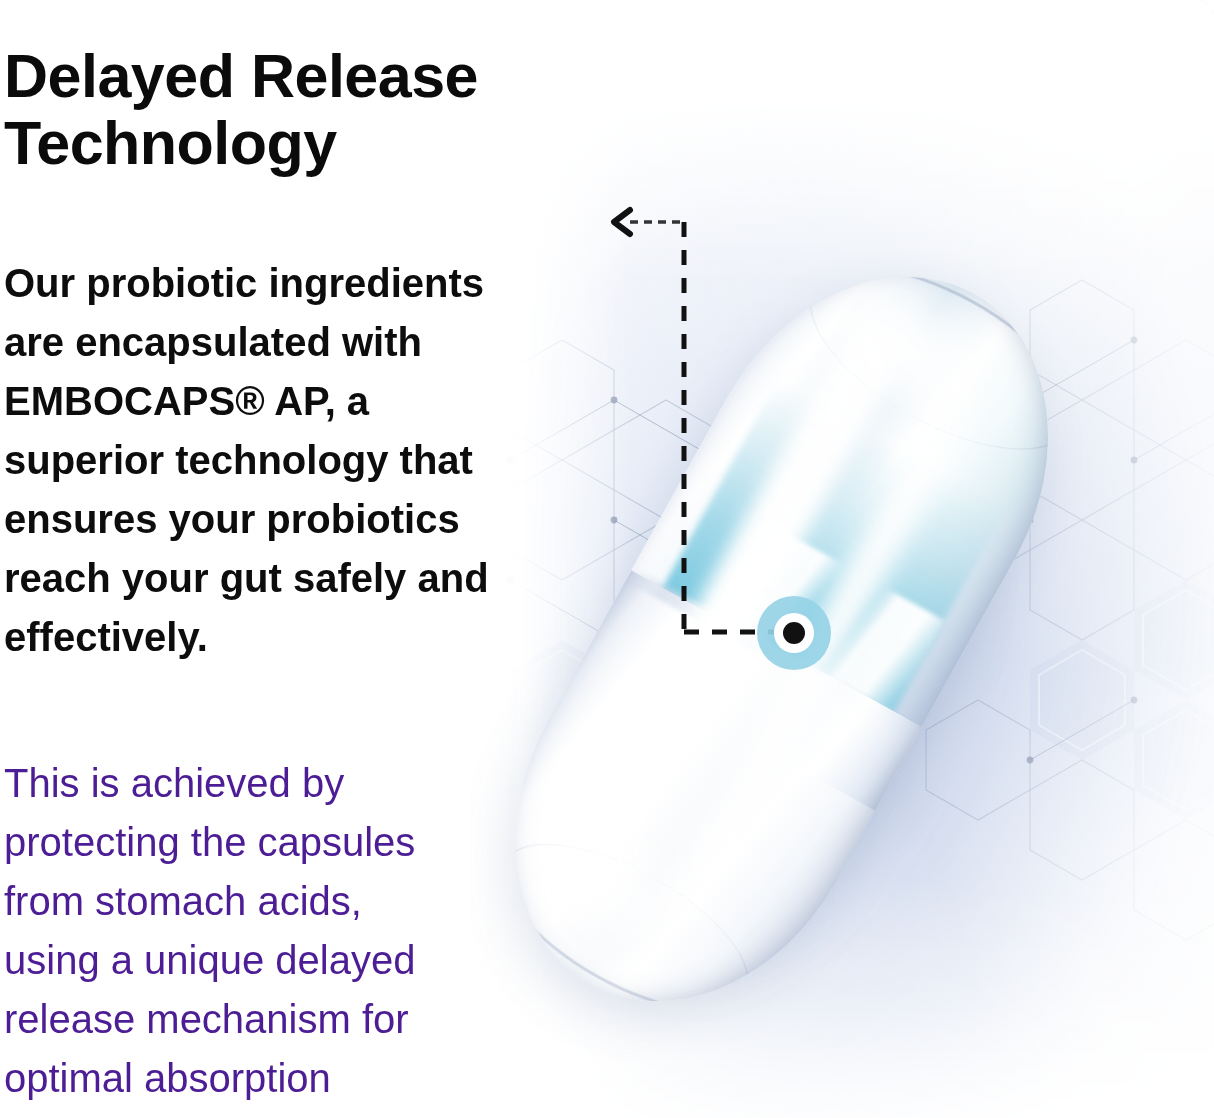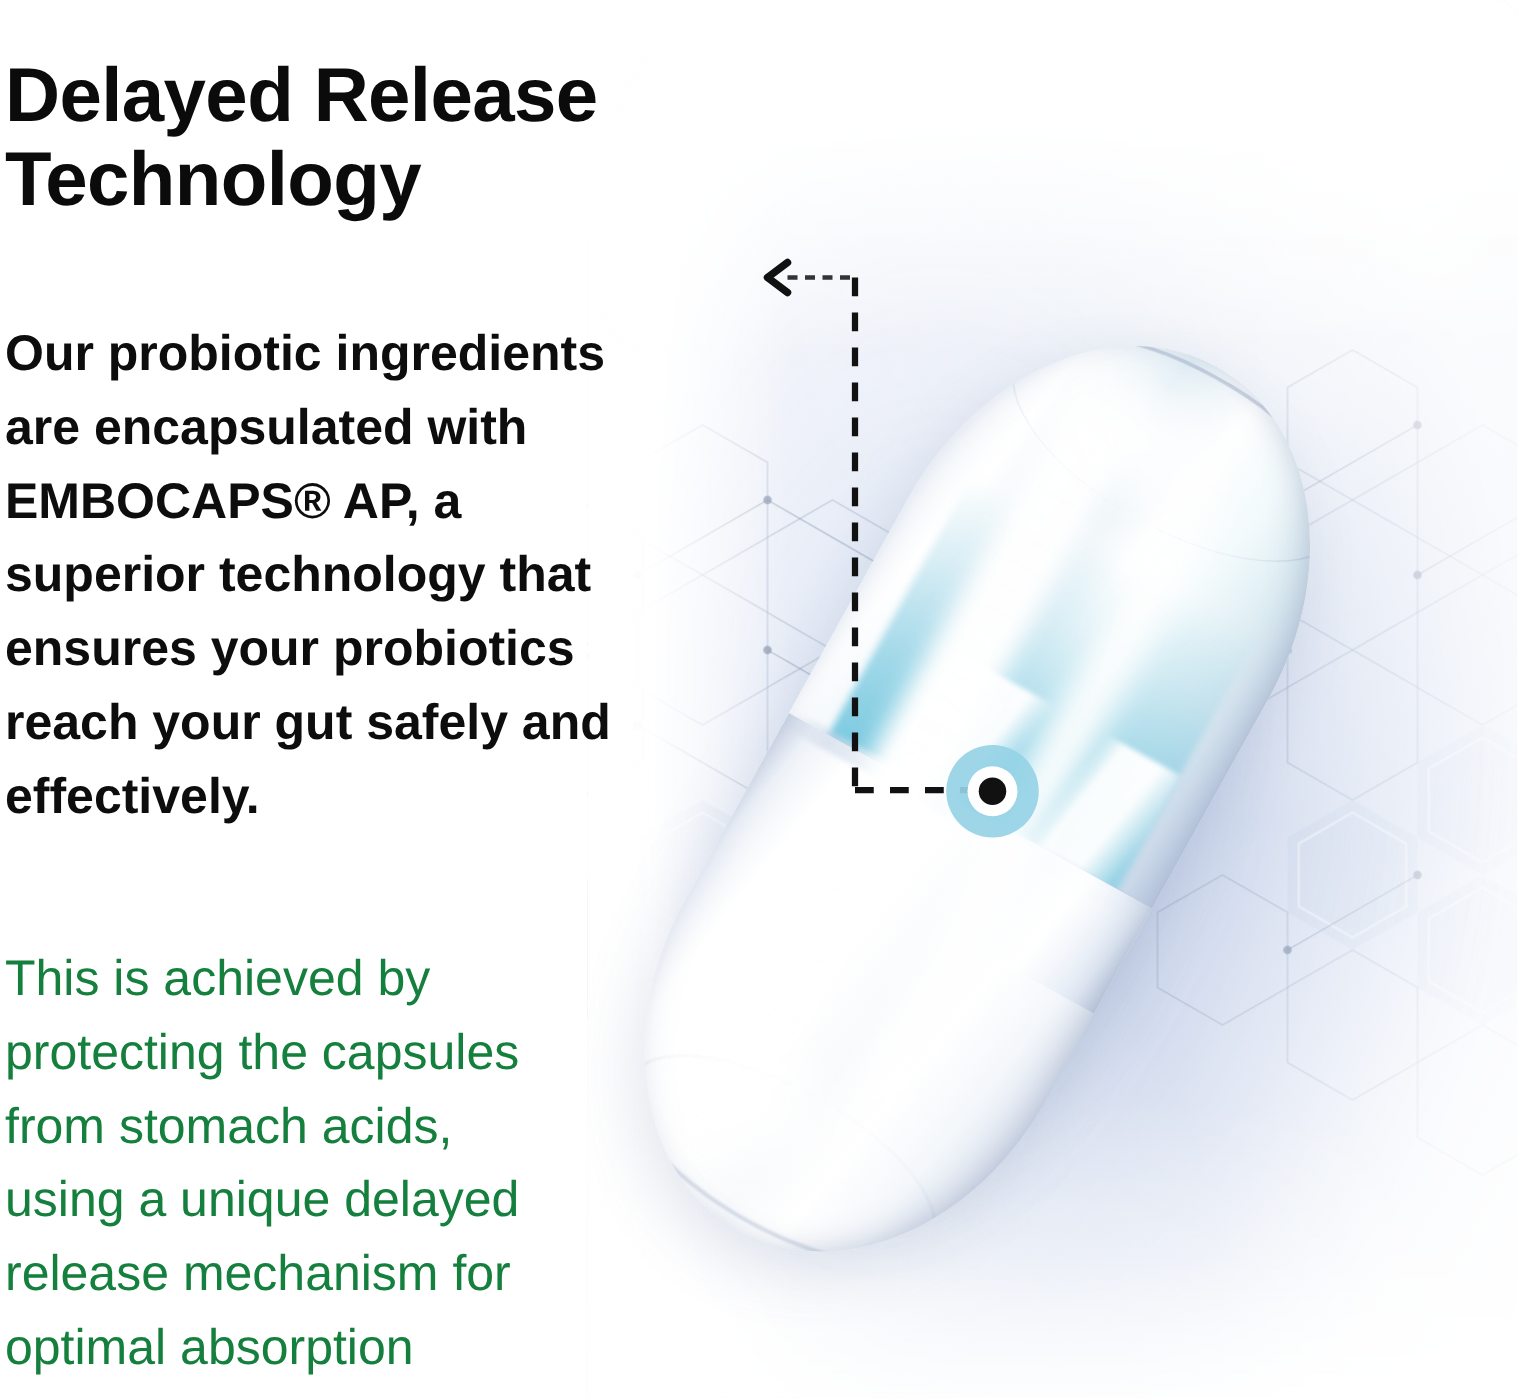--- a/index.html
+++ b/index.html
@@ -51,21 +51,21 @@
     margin-top: 22px;
   }
   #para-secondary {
     position: absolute;
     left: 0;
     top: 714px;
     width: 590px;
     font-size: 40px;
     line-height: 59px;
     font-weight: 400;
-    color: #15803d;
+    color: #4c1d95;
     white-space: pre-line;
   }
 
   
   #image-panel {
     position: absolute;
     left: 470px;
     top: 0;
     width: 744px;
     height: 1118px;

